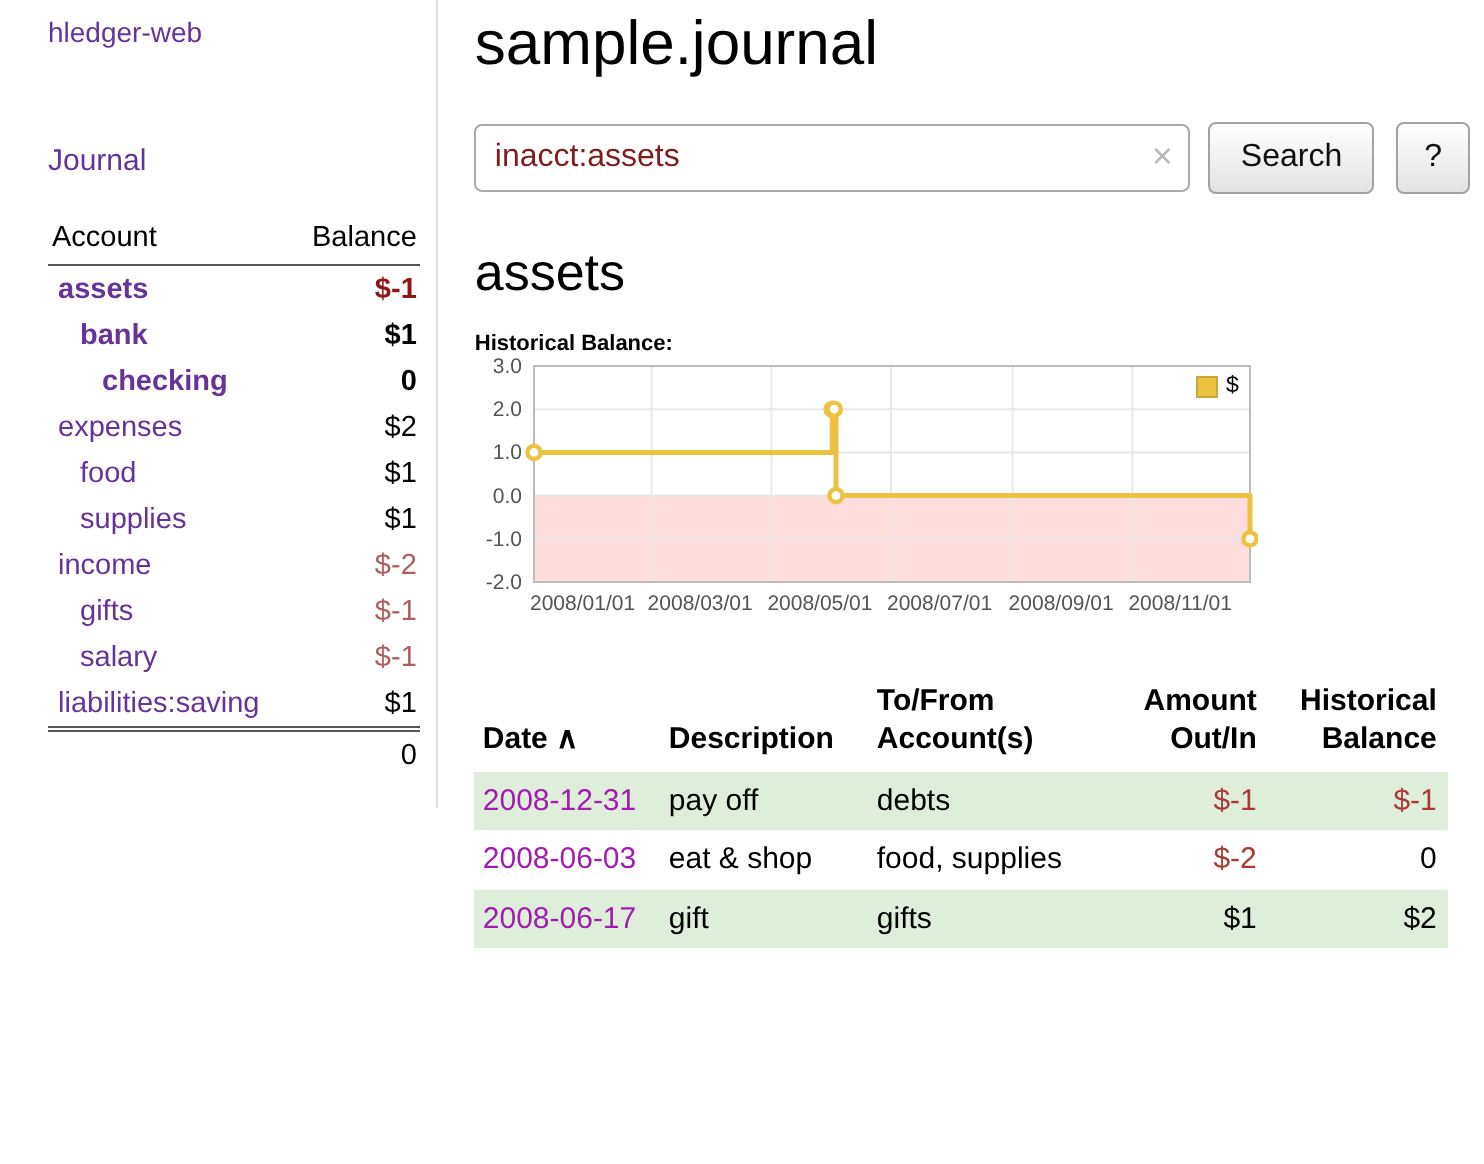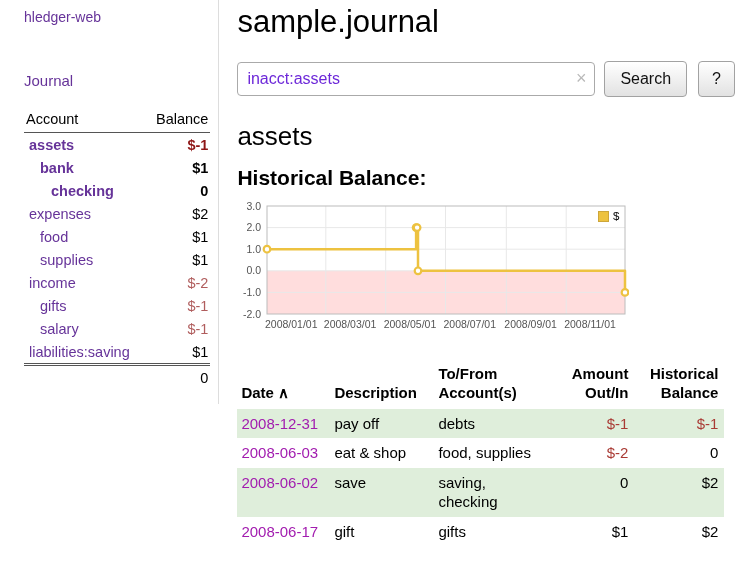--- a/index.html
+++ b/index.html
@@ -24,29 +24,29 @@
   .neg-dark { color:#8e1616; }
   .neg-light { color:#b05d5d; }
   .accounts tfoot td { border-top:3px double #555; padding-top:4px; }
 
   
   main { flex:1; box-sizing:border-box; padding:0 7px 20px 18px; }
   h1 { font-size:31px; font-weight:normal; margin:4px 0 21px; }
   .search-row { display:flex; align-items:center; margin-bottom:24px; }
   .search-box { position:relative; width:358px; }
   #search-input { width:100%; box-sizing:border-box; height:34px; font-size:16px;
-    font-family:inherit; padding:0 30px 0 9px; border:1px solid #aaa; border-radius:4px; color:#6d28d9; }
+    font-family:inherit; padding:0 30px 0 9px; border:1px solid #aaa; border-radius:4px; color:#7f1d1d; }
   .clear { position:absolute; right:9px; top:50%; transform:translateY(-52%);
     color:#b9b9b9; font-size:18px; cursor:pointer; }
   .btn { height:36px; font-size:16px; font-family:inherit; padding:0 15px; margin-left:9px;
     border:1px solid #a2a2a2; border-radius:4px; background:linear-gradient(#ffffff,#e2e2e2);
     color:#111; cursor:pointer; }
   .btn.help { padding:0 13px; margin-left:11px; }
   h2 { font-size:26px; font-weight:normal; margin:0 0 14px; }
-  .chart-heading { font-size:21px; font-weight:bold; margin:0 0 12px; }
+  .chart-heading { font-size:11px; font-weight:bold; margin:0 0 1px; }
 
   
   .chart { position:relative; width:392px; height:140px; margin-bottom:20px; }
   .chart svg { font-family:inherit; display:block; }
   .legend { position:absolute; top:7px; right:8px; z-index:2; display:flex;
     align-items:center; gap:4px; background:rgba(255,255,255,.75); padding:1px 2px; }
   .swatch { width:11px; height:11px; box-sizing:border-box; border:1px solid #cda63a; }
   .legend-label { font-size:11.5px; }
 
   
@@ -212,28 +212,20 @@
             <td class="r num neg">$-1</td>
           </tr>
           <tr>
             <td><a class="date" href="#">2008-06-03</a></td>
             <td>eat &amp; shop</td>
             <td>food, supplies</td>
             <td class="r num neg">$-2</td>
             <td class="r num">0</td>
           </tr>
           <tr>
-            <td><a class="date" href="#">2008-06-02</a></td>
-            <td>save</td>
-            <td>saving,
-checking</td>
-            <td class="r num">0</td>
-            <td class="r num">$2</td>
-          </tr>
-          <tr>
             <td><a class="date" href="#">2008-06-17</a></td>
             <td>gift</td>
             <td>gifts</td>
             <td class="r num">$1</td>
             <td class="r num">$2</td>
           </tr>
         </tbody>
     </table>
   </main>
 

